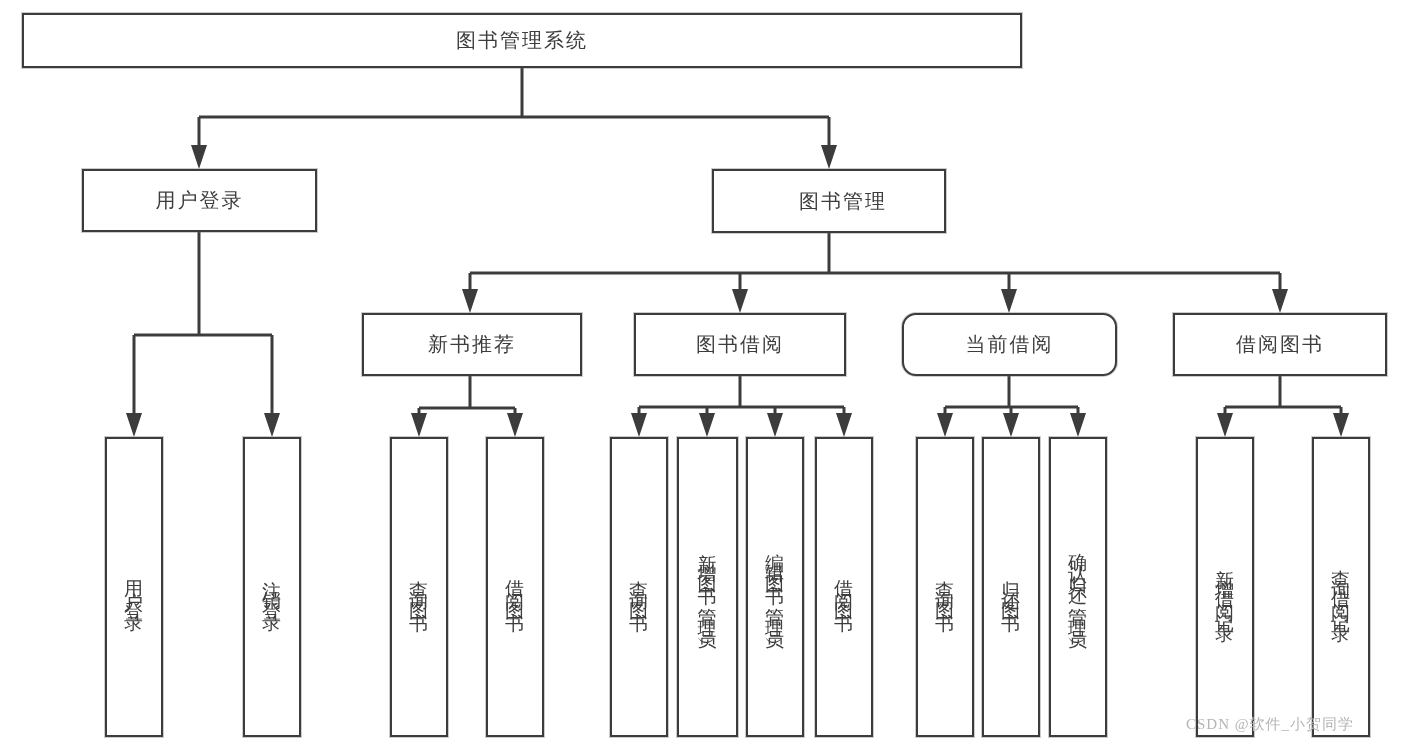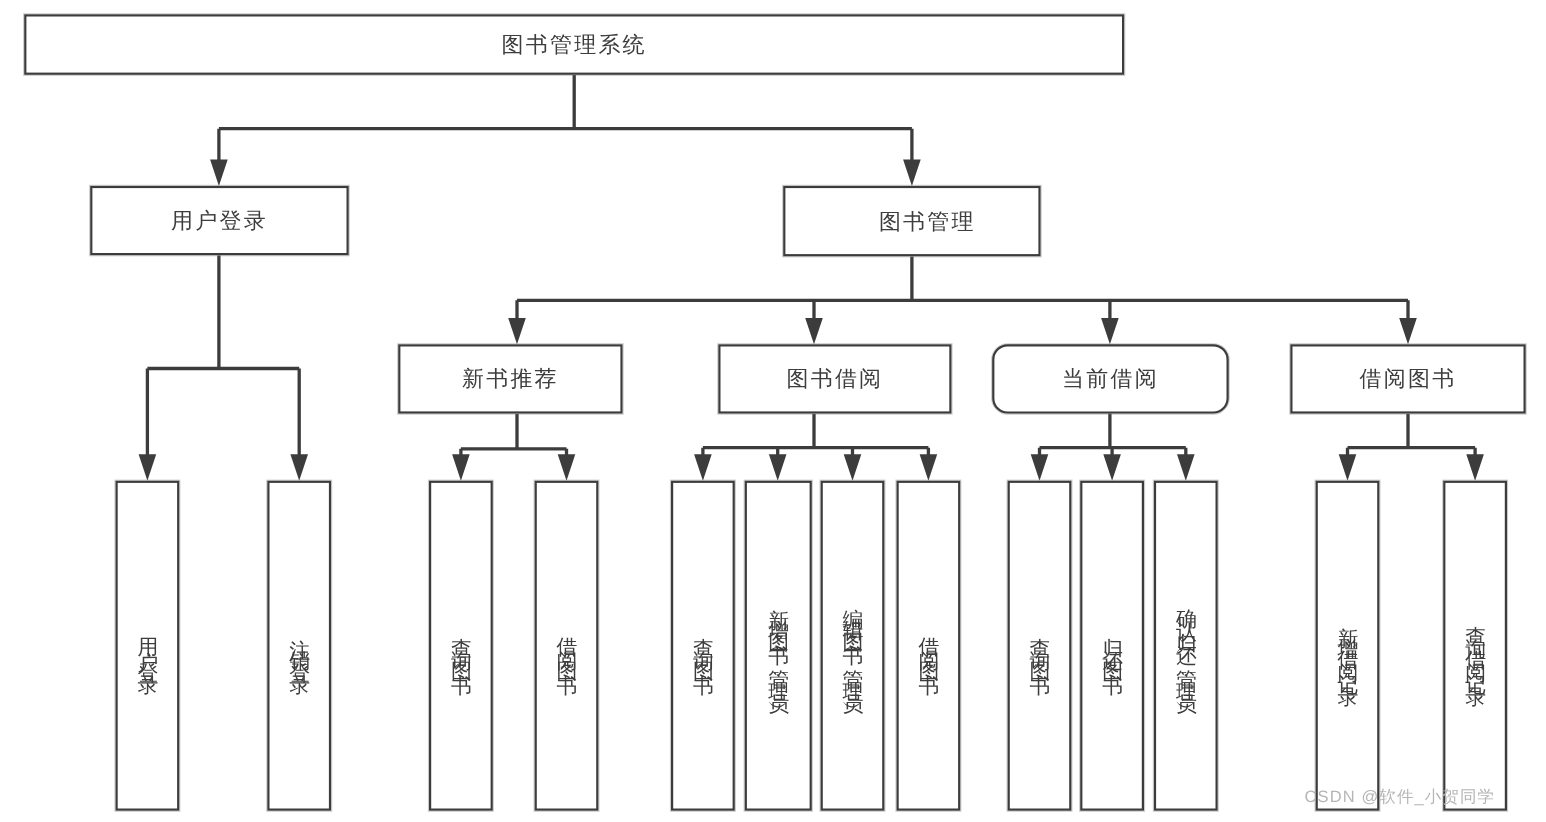--- a/index.html
+++ b/index.html
@@ -1,20 +1,20 @@
 <!DOCTYPE html>
 <html style="--line: #3c3c3c; --text: #3d3d3d; --background: #ffffff; --watermark: #b5b5b5;"><head>
 <meta charset="utf-8">
 <style>
   html,body{margin:0;padding:0;background:var(--background,#fff);}
   .canvas{
     position:relative;
     width:1405px;height:747px;
     background:var(--background,#fff);
-    font-family:Liberation Sans, sans-serif;
+    font-family:Liberation Serif, serif;
     overflow:hidden;
   }
   .connector-layer{position:absolute;left:0;top:0;z-index:1;}
   .connector-layer path{stroke:var(--line,#3c3c3c);stroke-width:3;fill:none;}
   .connector-layer polygon{fill:var(--line,#3c3c3c);stroke:none;}
   .node{
     position:absolute;z-index:2;
     box-sizing:border-box;
     background:#fff;
     border:2px solid var(--line,#3c3c3c);
@@ -77,22 +77,22 @@
     <path d="M1280 376 V407 M1225 407 H1341 M1225 407 V414 M1341 407 V414"></path>
     <polygon points="1217,413 1233,413 1225,437"></polygon>
     <polygon points="1333,413 1349,413 1341,437"></polygon>
   </svg>
 
   <div class="node" style="left:22px;top:13px;width:1000px;height:55px;">图书管理系统</div>
 
   <div class="node" style="left:82px;top:169px;width:235px;height:63px;">用户登录</div>
   <div class="node" style="left:712px;top:169px;width:234px;height:64px;padding-left:28px;">图书管理</div>
 
-  <div class="node" style="left:362px;top:313px;width:204px;height:63px;">新书推荐</div>
-  <div class="node" style="left:634px;top:313px;width:212px;height:63px;margin-left:19px;">图书借阅</div>
+  <div class="node" style="left:362px;top:313px;width:220px;height:63px;">新书推荐</div>
+  <div class="node" style="left:634px;top:313px;width:212px;height:63px;">图书借阅</div>
   <div class="node" style="left:902px;top:313px;width:215px;height:63px;border-radius:14px;">当前借阅</div>
   <div class="node" style="left:1173px;top:313px;width:214px;height:63px;">借阅图书</div>
 
   <div class="node leaf" style="left:105px;top:437px;width:58px;height:300px;">用户登录</div>
   <div class="node leaf" style="left:243px;top:437px;width:58px;height:300px;">注销登录</div>
   <div class="node leaf" style="left:390px;top:437px;width:58px;height:300px;">查询图书</div>
   <div class="node leaf" style="left:486px;top:437px;width:58px;height:300px;">借阅图书</div>
   <div class="node leaf" style="left:610px;top:437px;width:58px;height:300px;">查询图书</div>
   <div class="node leaf" style="left:677px;top:437px;width:61px;height:300px;">新增图书（管理员）</div>
   <div class="node leaf" style="left:746px;top:437px;width:58px;height:300px;">编辑图书（管理员）</div>

